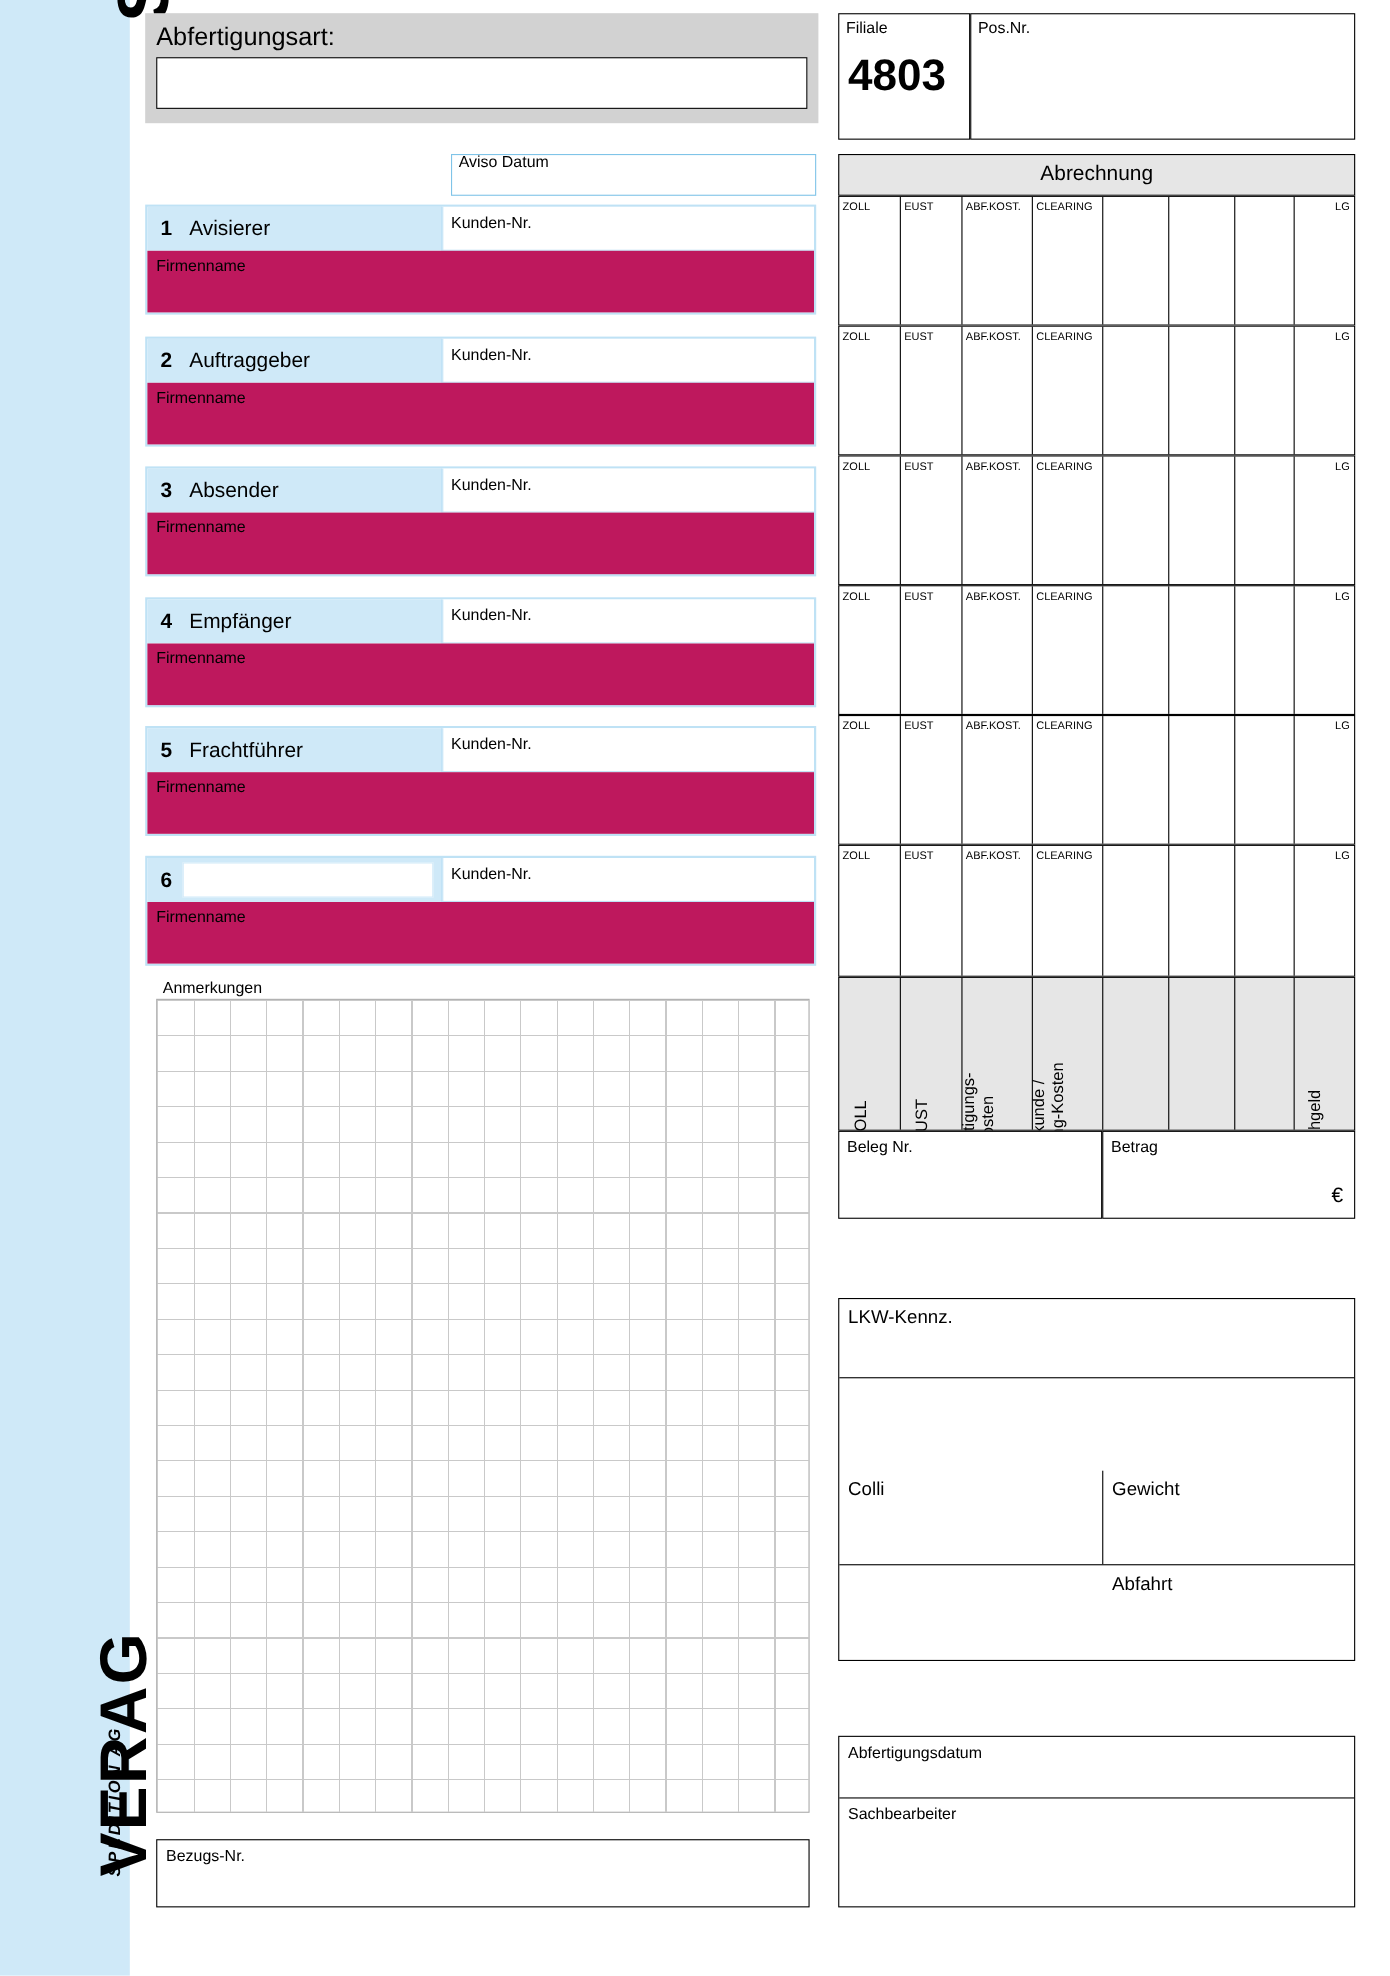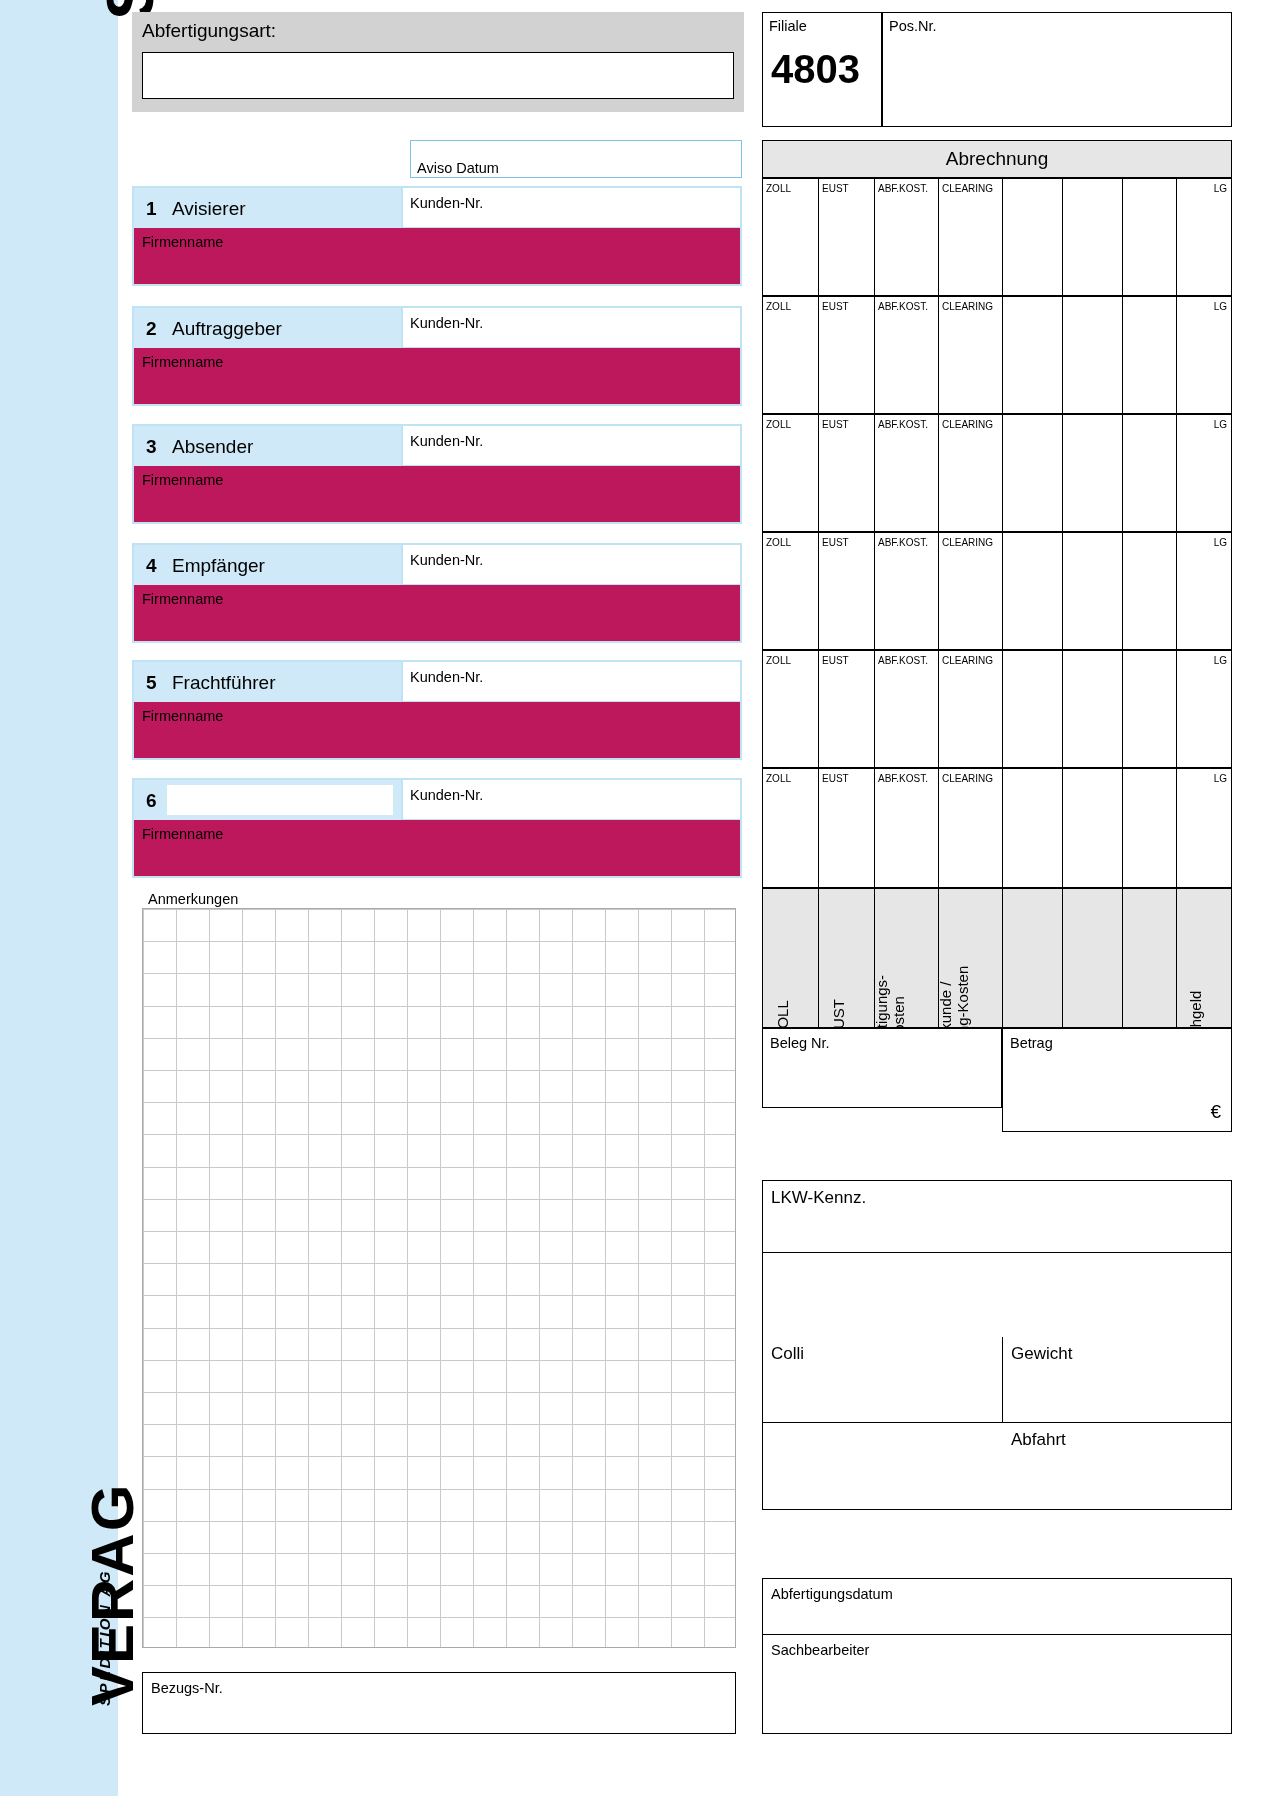--- a/index.html
+++ b/index.html
@@ -83,21 +83,21 @@
 
   
   #abf-art {
     position: absolute;
     left: 132px; top: 12px;
     width: 612px; height: 100px;
     background: #d2d2d2;
     box-sizing: border-box;
     padding: 8px 10px 0 10px;
   }
-  #abf-art .title { font-size: 19px; }
+  #abf-art .title { font-size: 23px; }
   #abf-art .field {
     position: absolute;
     left: 10px; top: 40px;
     width: 592px; height: 47px;
     background: #fff;
     border: 1px solid #000;
     box-sizing: border-box;
   }
 
   
@@ -125,21 +125,21 @@
 
   
   #aviso {
     position: absolute;
     left: 410px; top: 140px;
     width: 332px; height: 38px;
     border: 1px solid #7fc4e8;
     box-sizing: border-box;
     background: #fff;
   }
-  #aviso .lbl { left: 6px; top: 20px; }
+  #aviso .lbl { left: 6px; top: 0; }
 
   
   .party {
     position: absolute;
     left: 132px;
     width: 610px;
     height: 100px;
     border: 2px solid #bfe2f5;
     box-sizing: border-box;
     background: #fff;
@@ -250,21 +250,21 @@
     left: 762px; top: 1028px;
     width: 240px; height: 80px;
     border: 1px solid #000;
     box-sizing: border-box;
     background: #fff;
   }
   #beleg .lbl { left: 7px; top: 7px; }
   #betrag {
     position: absolute;
     left: 1002px; top: 1028px;
-    width: 230px; height: 104px;
+    width: 230px; height: 80px;
     border: 1px solid #000;
     box-sizing: border-box;
     background: #fff;
   }
   #betrag .lbl { left: 7px; top: 7px; }
   #betrag .eur {
     position: absolute;
     right: 10px; bottom: 8px;
     font-size: 19px;
   }

